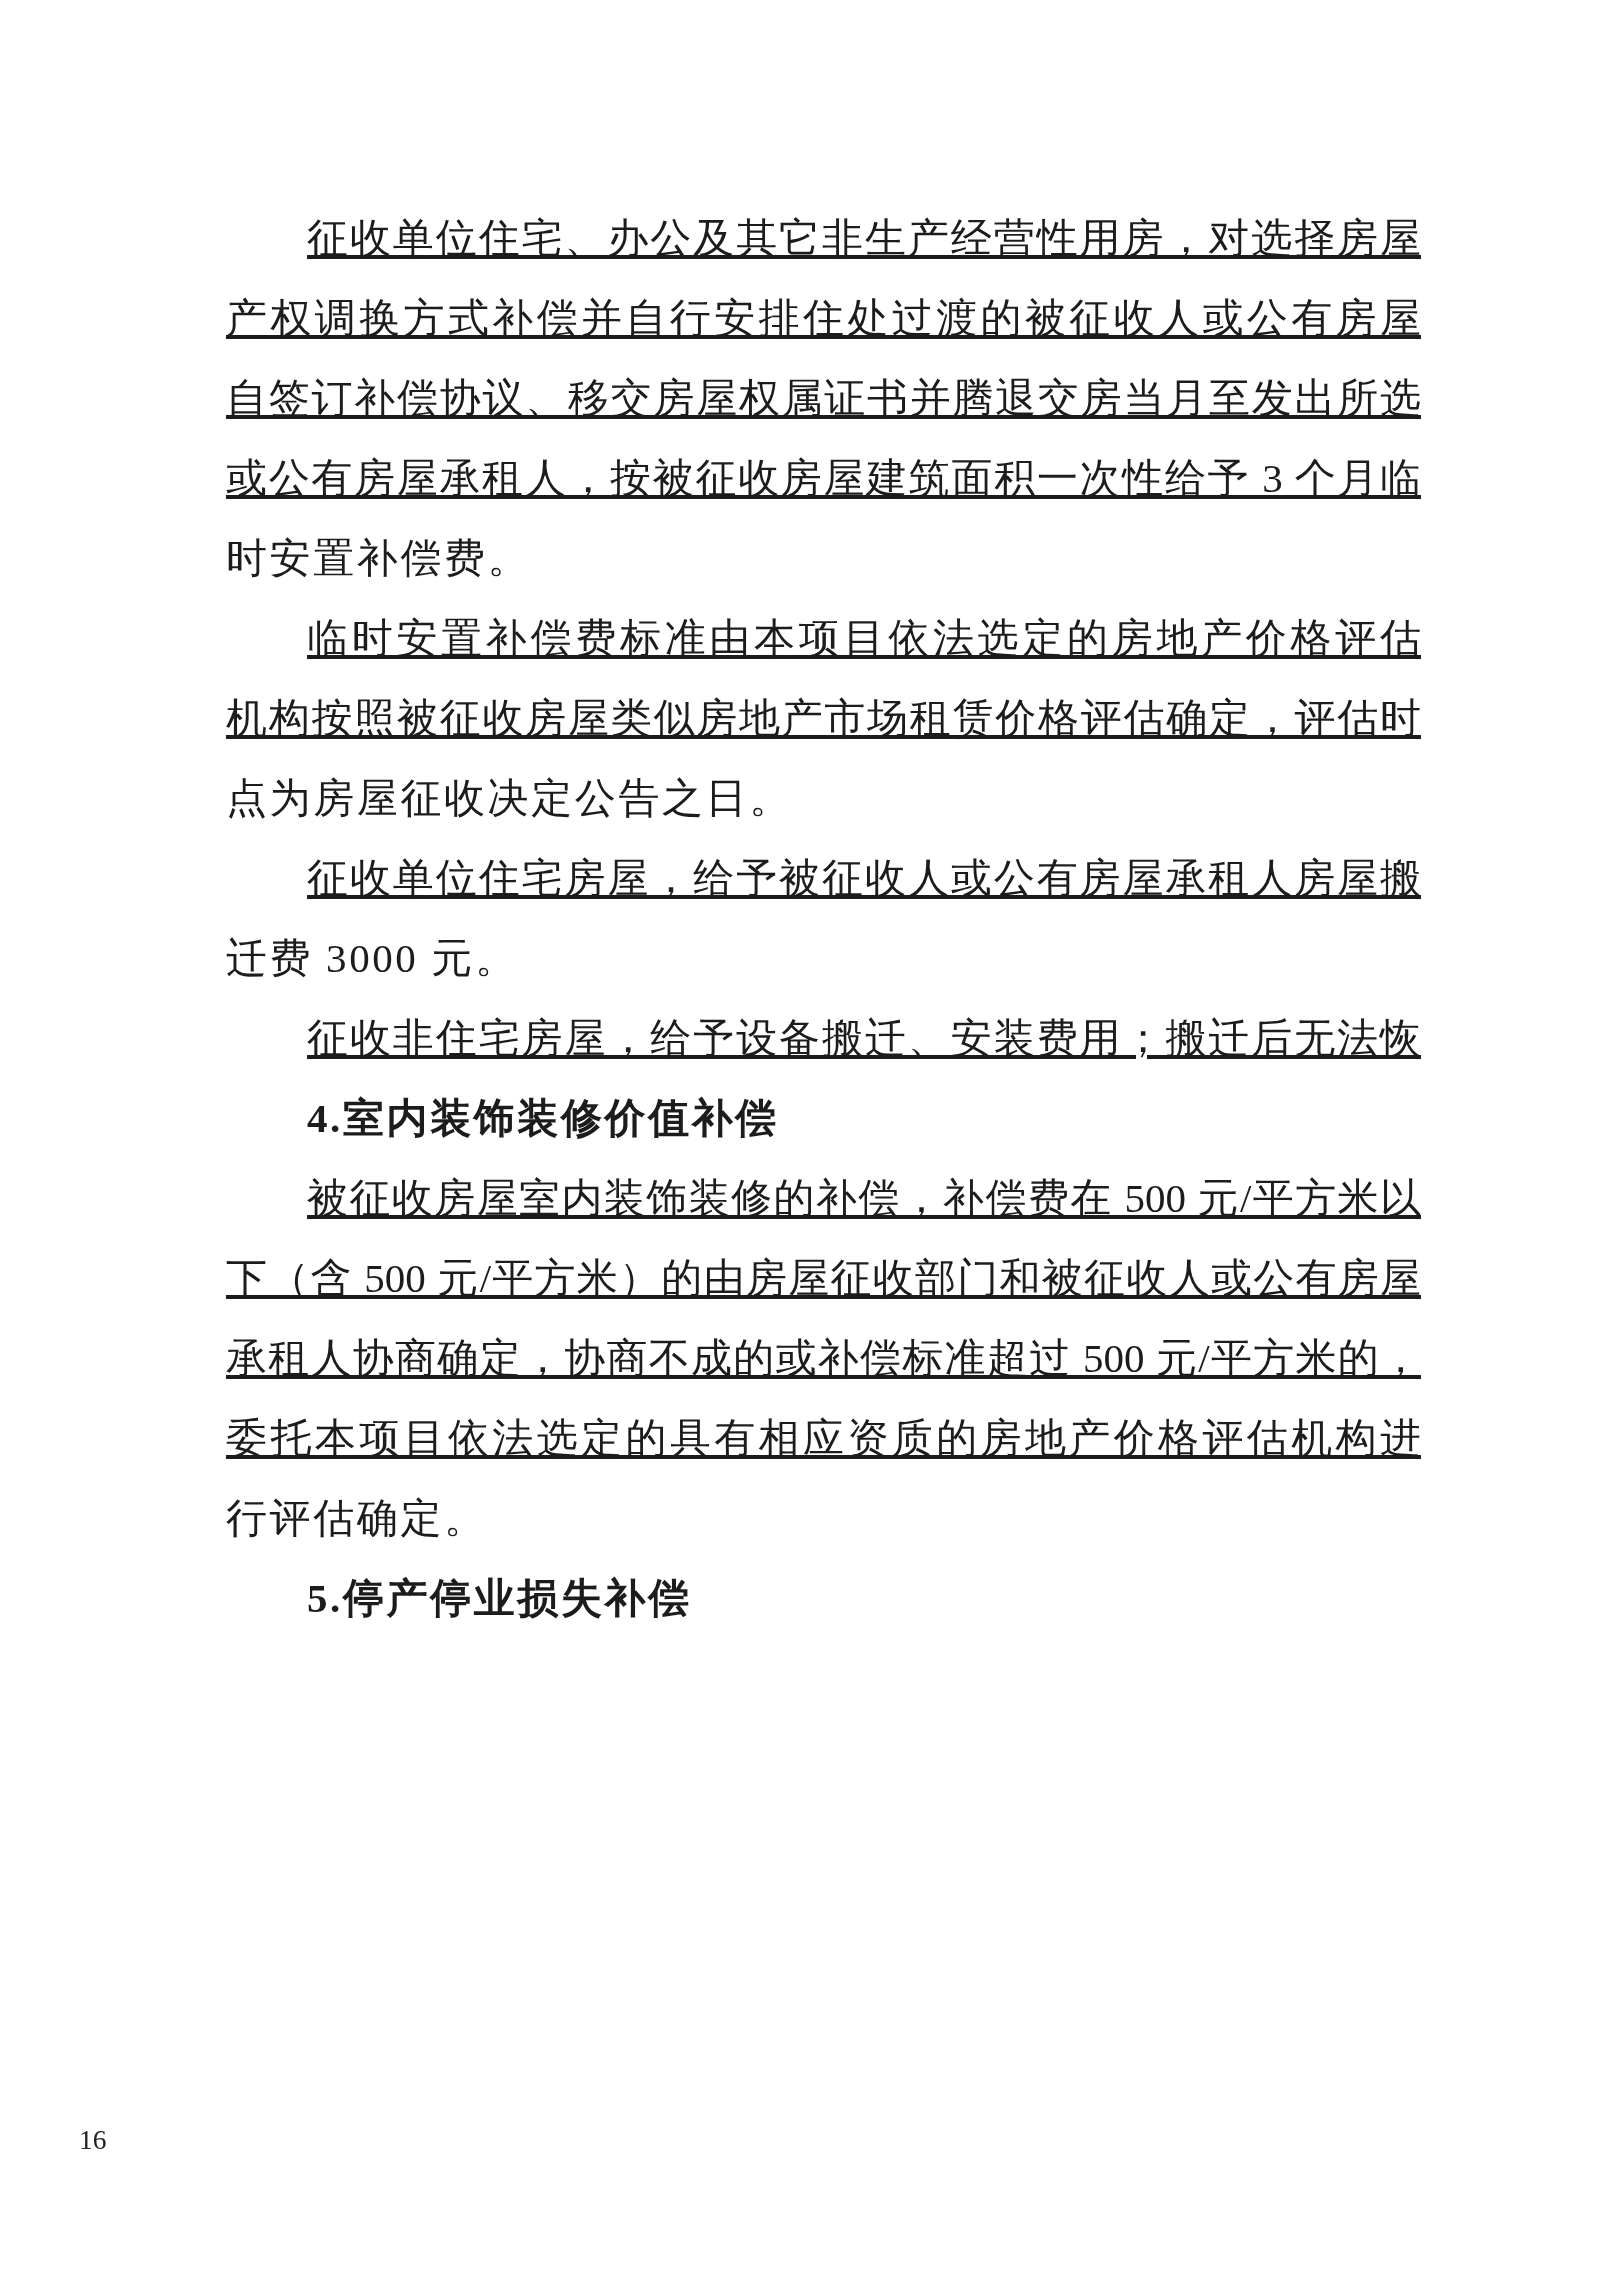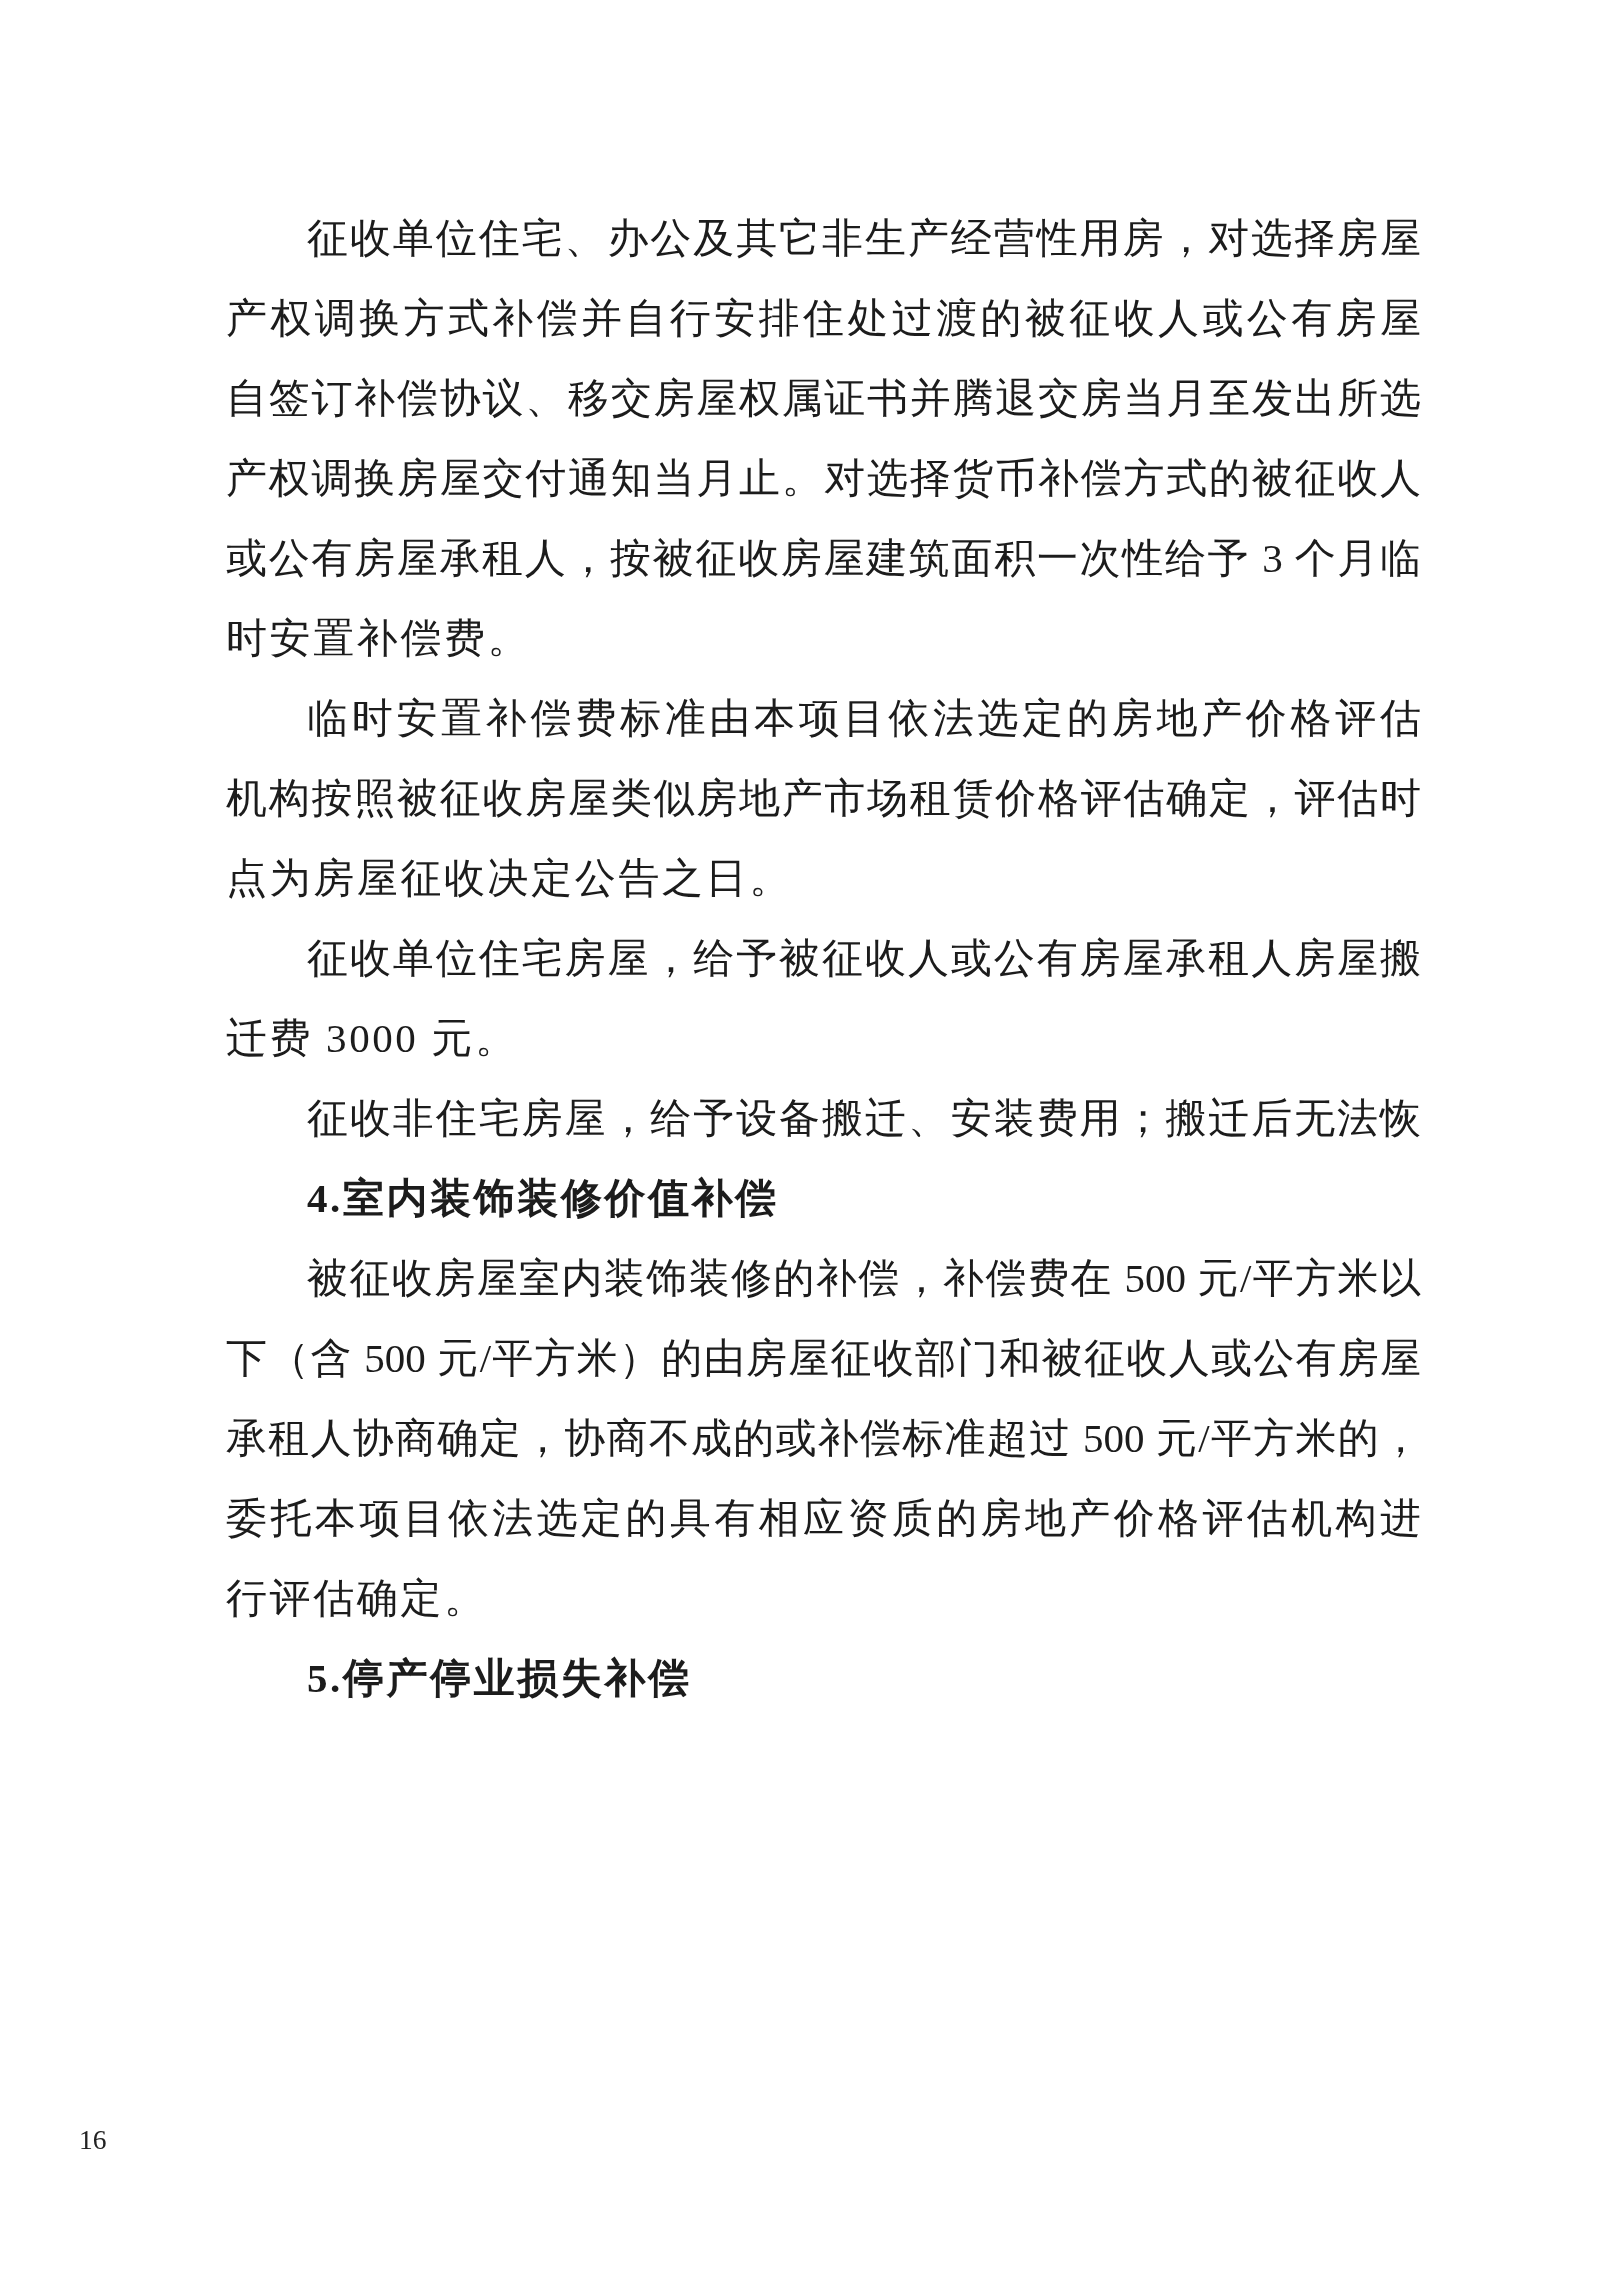--- a/index.html
+++ b/index.html
@@ -24,20 +24,21 @@
   }
   .line {
     font-size: 41px;
     line-height: 80px;
     color: #1c1c1c;
     white-space: normal;
   }
   .line.fill {
     text-align: justify;
     text-align-last: justify;
+    text-decoration: underline;
   }
   .line.nofill {
     letter-spacing: 2.6px;
   }
   .line.indent {
     text-indent: 81px;
   }
   .line.heading {
     font-weight: bold;
     letter-spacing: 2.6px;
@@ -54,21 +55,20 @@
   }
 </style>
 </head>
 <body>
 
 <div class="page">
   <main class="text-block">
       <div class="line indent fill">征收单位住宅、办公及其它非生产经营性用房，对选择房屋</div>
       <div class="line fill">产权调换方式补偿并自行安排住处过渡的被征收人或公有房屋</div>
       <div class="line fill">自签订补偿协议、移交房屋权属证书并腾退交房当月至发出所选</div>
-      <div class="line fill">产权调换房屋交付通知当月止。对选择货币补偿方式的被征收人</div>
       <div class="line fill">或公有房屋承租人，按被征收房屋建筑面积一次性给予 3 个月临</div>
       <div class="line nofill">时安置补偿费。</div>
       <div class="line indent fill">临时安置补偿费标准由本项目依法选定的房地产价格评估</div>
       <div class="line fill">机构按照被征收房屋类似房地产市场租赁价格评估确定，评估时</div>
       <div class="line nofill">点为房屋征收决定公告之日。</div>
       <div class="line indent fill">征收单位住宅房屋，给予被征收人或公有房屋承租人房屋搬</div>
       <div class="line nofill">迁费 3000 元。</div>
       <div class="line indent fill">征收非住宅房屋，给予设备搬迁、安装费用；搬迁后无法恢</div>
       <div class="line heading indent nofill">4.室内装饰装修价值补偿</div>
       <div class="line indent fill">被征收房屋室内装饰装修的补偿，补偿费在 500 元/平方米以</div>

